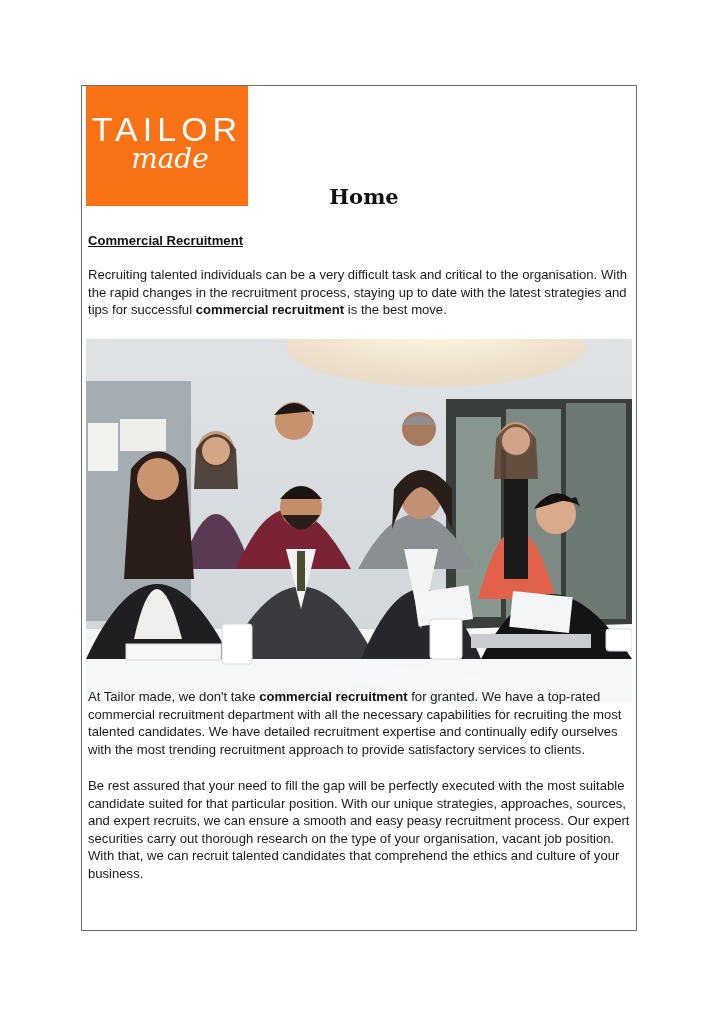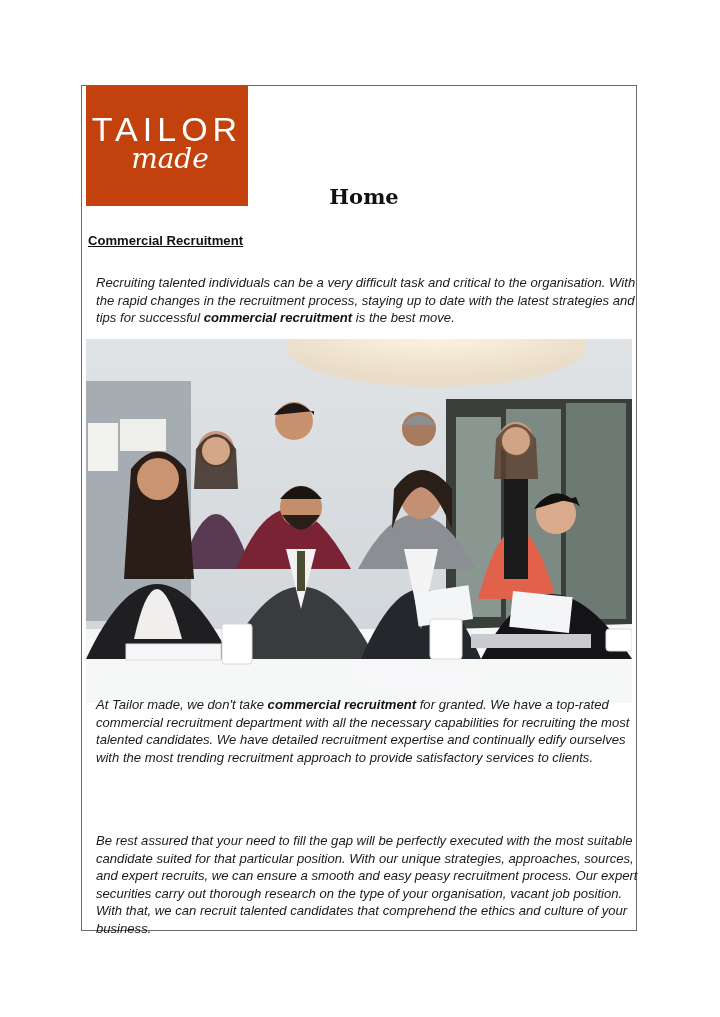--- a/index.html
+++ b/index.html
@@ -3,40 +3,40 @@
   <meta charset="utf-8">
   <style>
     html, body { margin: 0; padding: 0; background: #ffffff; }
     body { width: 720px; height: 1017px; position: relative; overflow: hidden; }
     .page-frame {
       position: absolute; left: 81px; top: 85px; width: 556px; height: 846px;
       border: 1px solid #6b6b6b; box-sizing: border-box;
     }
     .logo {
       position: absolute; left: 86px; top: 86px; width: 162px; height: 120px;
-      background: #c2410c; overflow: hidden;
+      background: #f97316; overflow: hidden;
     }
     .logo svg { position: absolute; left: 0; top: 0; }
     .page-title {
       position: absolute; left: 0; width: 720px; top: 184px; text-align: center;
       font-family: "DejaVu Serif", serif; font-weight: bold; font-size: 21px;
       color: #111; margin: 0; padding-left: 4px;
     }
     .text {
       font-family: "Liberation Sans", sans-serif; font-size: 13.1px; color: #1a1a1a;
-      line-height: 17.6px; position: absolute; left: 88px; width: 548px; margin: 8px; font-style: italic;
+      line-height: 17.6px; position: absolute; left: 88px; width: 548px; margin: 0;
     }
     .section-heading {
       position: absolute; left: 88px; top: 233px; margin: 0;
       font-family: "Liberation Sans", sans-serif; font-weight: bold; font-size: 13.1px;
       color: #111; text-decoration: underline;
     }
     .p1 { top: 266px; }
     .p2 { top: 688px; }
-    .p3 { top: 824px; }
+    .p3 { top: 777px; }
     b { font-weight: bold; color: #111; }
     .photo {
       position: absolute; left: 86px; top: 339px; width: 546px; height: 364px;
       overflow: hidden; background: #e9ebec;
     }
   </style>
 </head>
 <body>
 
 <div class="page-frame"></div>

